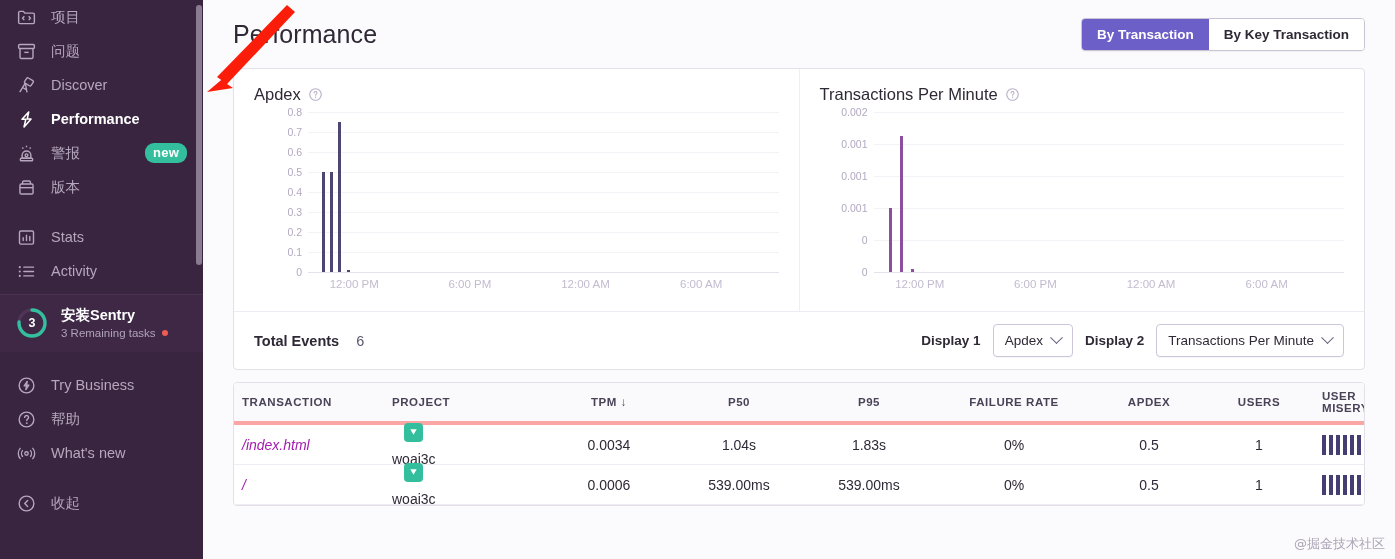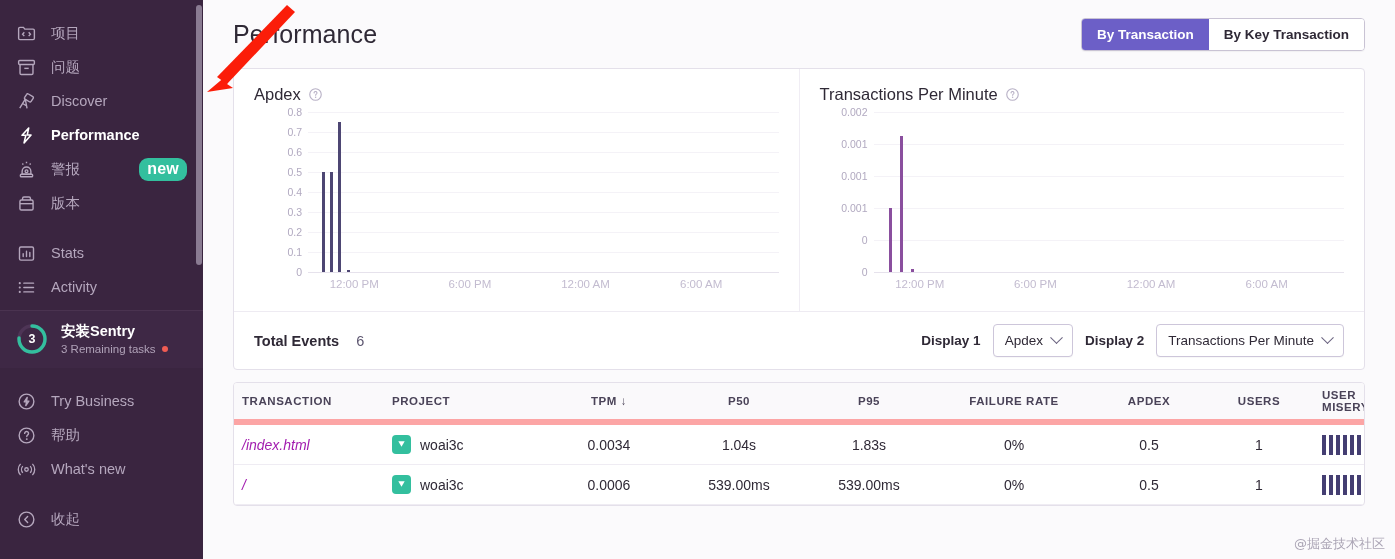--- a/index.html
+++ b/index.html
@@ -9,41 +9,41 @@
     font-family: "Liberation Sans", sans-serif;
     background: #fbfafc;
   }
   .app { display: flex; width: 1395px; height: 559px; position: relative; }
 
   
   .sidebar {
     width: 203px; height: 559px; flex: 0 0 203px;
     background: #3a2540;
     position: relative;
-    padding-top: 16px;
+    padding-top: 0;
     overflow: hidden;
   }
   .sb-item {
     display: flex; align-items: center;
     height: 34px;
     padding: 0 16px;
     gap: 14px;
     color: #b5a7bd;
     font-size: 14.5px;
     cursor: pointer;
     position: relative;
   }
   .sb-item.active { color: #ffffff; font-weight: bold; }
   .sb-ico { width: 21px; height: 21px; flex: 0 0 21px; display: block; }
   .sb-ico svg { display: block; width: 21px; height: 21px; }
   .sb-label { white-space: nowrap; }
   .sb-gap { height: 16px; }
   .badge-new {
     background: #33bf9e; color: #fff;
-    font-size: 16px; font-weight: bold;
+    font-size: 13px; font-weight: bold;
     border-radius: 9px; padding: 2px 8px 3px;
     margin-left: auto; letter-spacing: .2px;
   }
   .sb-divider { height: 1px; background: #4a3350; margin: 6px 0 0; }
 
   
   .sb-onboard {
     display: flex; align-items: center; gap: 13px;
     padding: 10px 16px 12px;
     cursor: pointer;
@@ -142,38 +142,38 @@
     border: 1px solid #cdc6da; border-radius: 4px; background: #fff;
     padding: 8px 11px; font-size: 13.5px; color: #2f2936; cursor: pointer;
     box-shadow: 0 1px 1px rgba(0,0,0,.03); white-space: nowrap;
   }
   .chev { width: 9px; height: 9px; border-right: 1.6px solid #6b6480; border-bottom: 1.6px solid #6b6480;
           transform: rotate(45deg) translate(-2px,-2px); }
 
   
   .table { margin-top: 12px; background: #fff; border: 1px solid #e4e0ea; border-radius: 4px; overflow: hidden; }
   .trow { display: flex; align-items: center; }
-  .thead { background: #faf9fb; border-bottom: 6px solid #fca5a5; height: 42px; }
+  .thead { background: #faf9fb; border-bottom: 4px solid #fca5a5; height: 42px; }
   .thead .cell {
     font-size: 11.5px; color: #4a4358; font-weight: bold;
     letter-spacing: .55px; text-transform: uppercase;
   }
   .tbody .trow { height: 40px; border-bottom: 1px solid #efecf3; font-size: 14px; color: #2f2936; }
   .cell { padding: 0 8px; display: flex; align-items: center; }
   .c-transaction { width: 150px; flex: 0 0 150px; }
   .c-project     { width: 160px; flex: 0 0 160px; }
   .c-tpm         { width: 130px; flex: 0 0 130px; justify-content: center; }
   .c-p50         { width: 130px; flex: 0 0 130px; justify-content: center; }
   .c-p95         { width: 130px; flex: 0 0 130px; justify-content: center; }
   .c-failure     { width: 160px; flex: 0 0 160px; justify-content: center; }
   .c-apdex       { width: 110px; flex: 0 0 110px; justify-content: center; }
   .c-users       { width: 110px; flex: 0 0 110px; justify-content: center; }
   .c-misery      { flex: 1; justify-content: center; }
   .link { color: #a21caf; text-decoration: none; cursor: pointer; font-style: italic; }
-  .proj { display: flex; align-items: center; gap: 9px; }
+  .proj { display: flex; align-items: center; gap: 9px; flex-direction: column; }
   .proj-badge {
     width: 19px; height: 19px; border-radius: 4px; background: #33bf9e;
     display: flex; align-items: center; justify-content: center; flex: 0 0 19px;
   }
   .misery-bars { display: flex; gap: 3px; align-items: flex-end; }
   .misery-bars i { display: block; width: 4px; height: 20px; background: #443e72; }
 
   .red-arrow { position: absolute; left: 0; top: 0; pointer-events: none; }
   .watermark {
     position: absolute; right: 10px; bottom: 6px;

